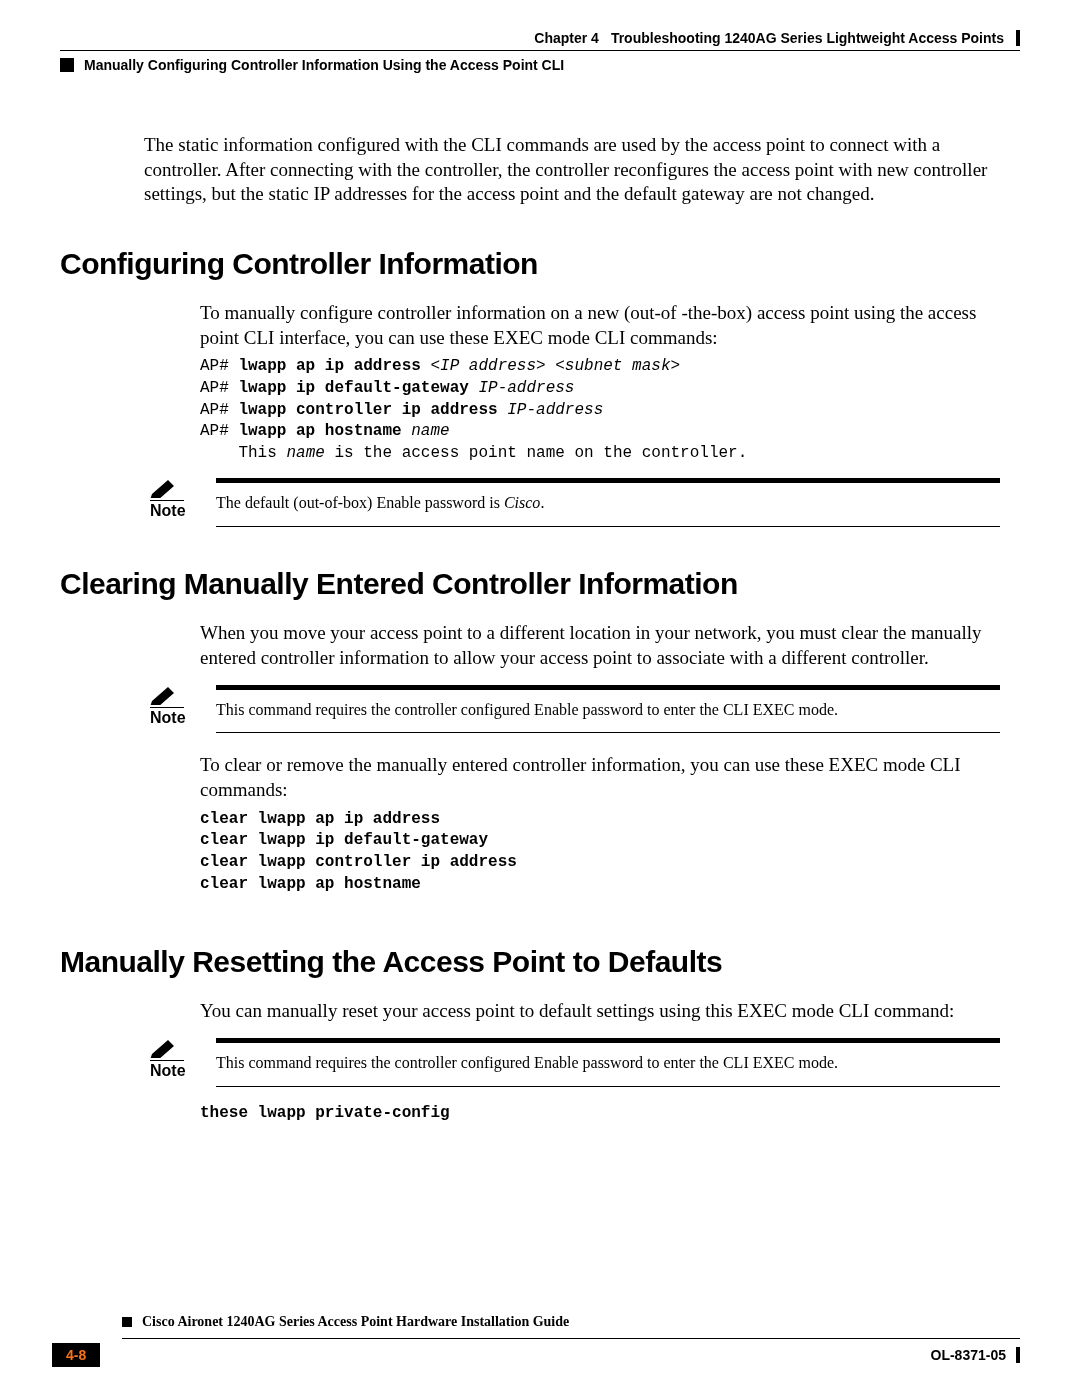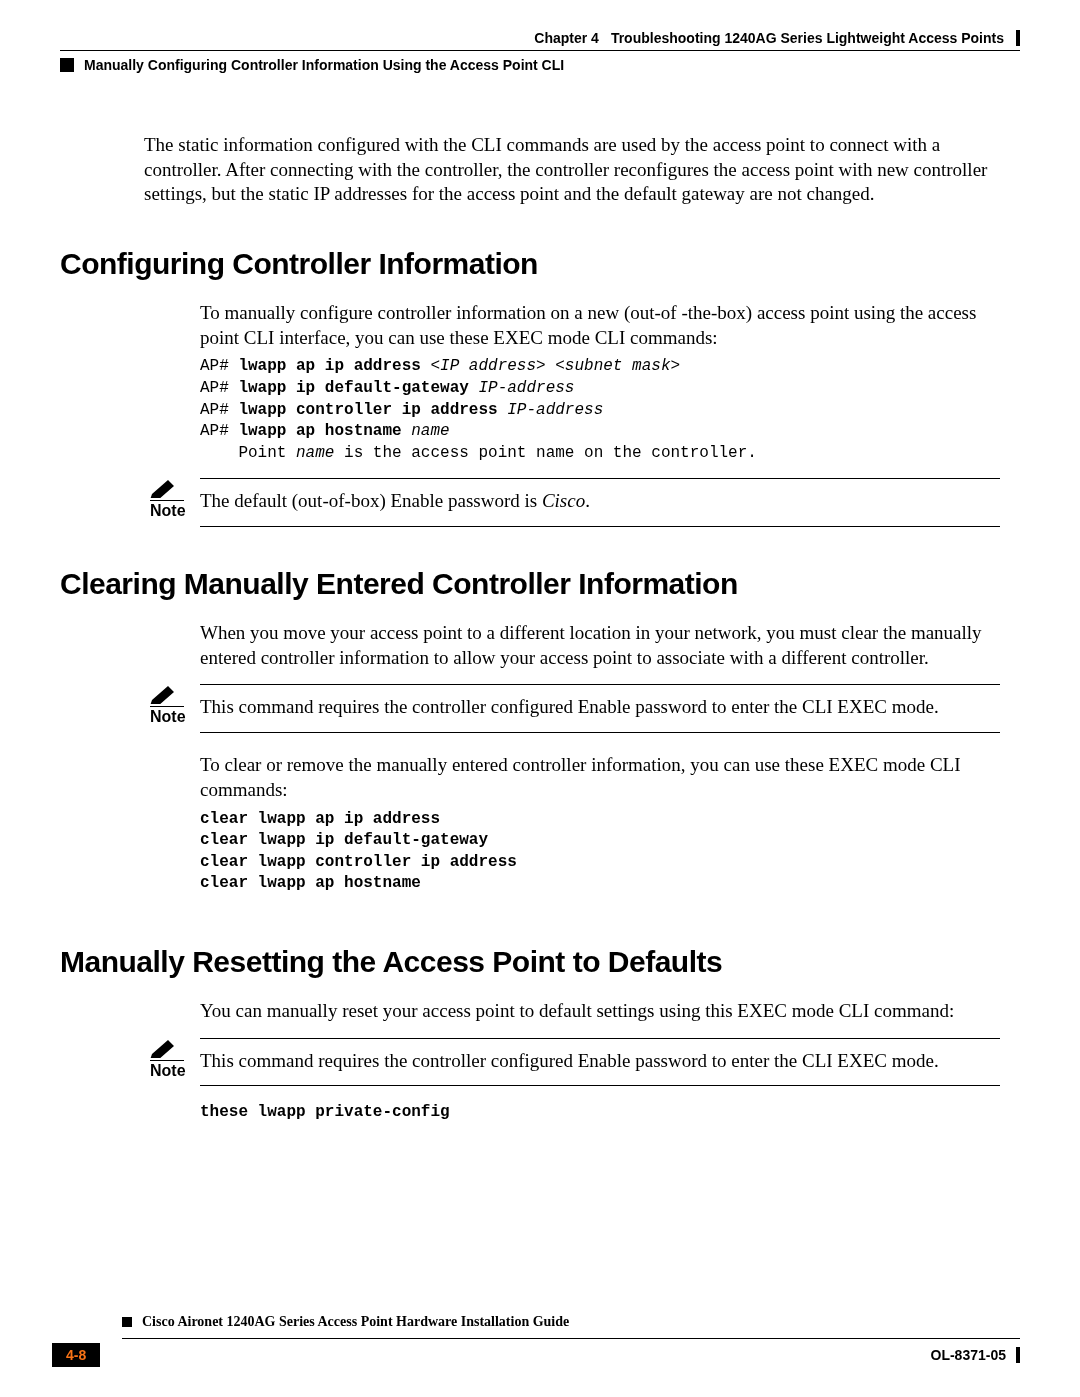--- a/index.html
+++ b/index.html
@@ -112,26 +112,26 @@
     margin: 1px 0;
     width: 34px;
   }
   .note-label {
     font-family: Arial, Helvetica, sans-serif;
     font-weight: bold;
     font-size: 16px;
   }
   .note-body {
     flex: 1;
-    font-size: 19px;
+    font-size: 16px;
     line-height: 1.3;
-    border-top: 1px solid #000000;
+    border-top: 5px solid #000000;
     border-bottom: 1px solid #000;
     padding: 10px 0 12px 0;
-    margin-left: 0px;
+    margin-left: 16px;
   }
   .note-body .italic { font-style: italic; }
   .footer {
     position: absolute;
     bottom: 30px;
     left: 52px;
     right: 60px;
   }
   .footer-hr {
     border: none;
@@ -193,21 +193,21 @@
   </div>
 
   <div class="body-text">The static information configured with the CLI commands are used by the access point to connect with a controller. After connecting with the controller, the controller reconfigures the access point with new controller settings, but the static IP addresses for the access point and the default gateway are not changed.</div>
 
   <div class="h2">Configuring Controller Information</div>
   <div class="para">To manually configure controller information on a new (out-of -the-box) access point using the access point CLI interface, you can use these EXEC mode CLI commands:</div>
   <div class="code-block"><span>AP# </span><span class="bold">lwapp ap ip address </span><span class="italic">&lt;IP address&gt; &lt;subnet mask&gt;</span>
 <span>AP# </span><span class="bold">lwapp ip default-gateway </span><span class="italic">IP-address</span>
 <span>AP# </span><span class="bold">lwapp controller ip address </span><span class="italic">IP-address</span>
 <span>AP# </span><span class="bold">lwapp ap hostname </span><span class="italic">name</span>
-<span>    Point </span><span class="italic">name</span><span> is the access point name on the controller.</span></div>
+<span>    This </span><span class="italic">name</span><span> is the access point name on the controller.</span></div>
 
   <div class="note-row">
     <div class="note-icon-col">
       <svg class="pencil-icon" viewBox="0 0 28 20">
           <path d="M2 16 L18 2 L24 8 L8 22 Z M2 16 L0 22 L8 22 Z" fill="#000"></path>
         </svg>
       <hr>
       <span class="note-label">Note</span>
     </div>
     <div class="note-body"><span>The default (out-of-box) Enable password is </span><span class="italic">Cisco</span><span>.</span></div>

